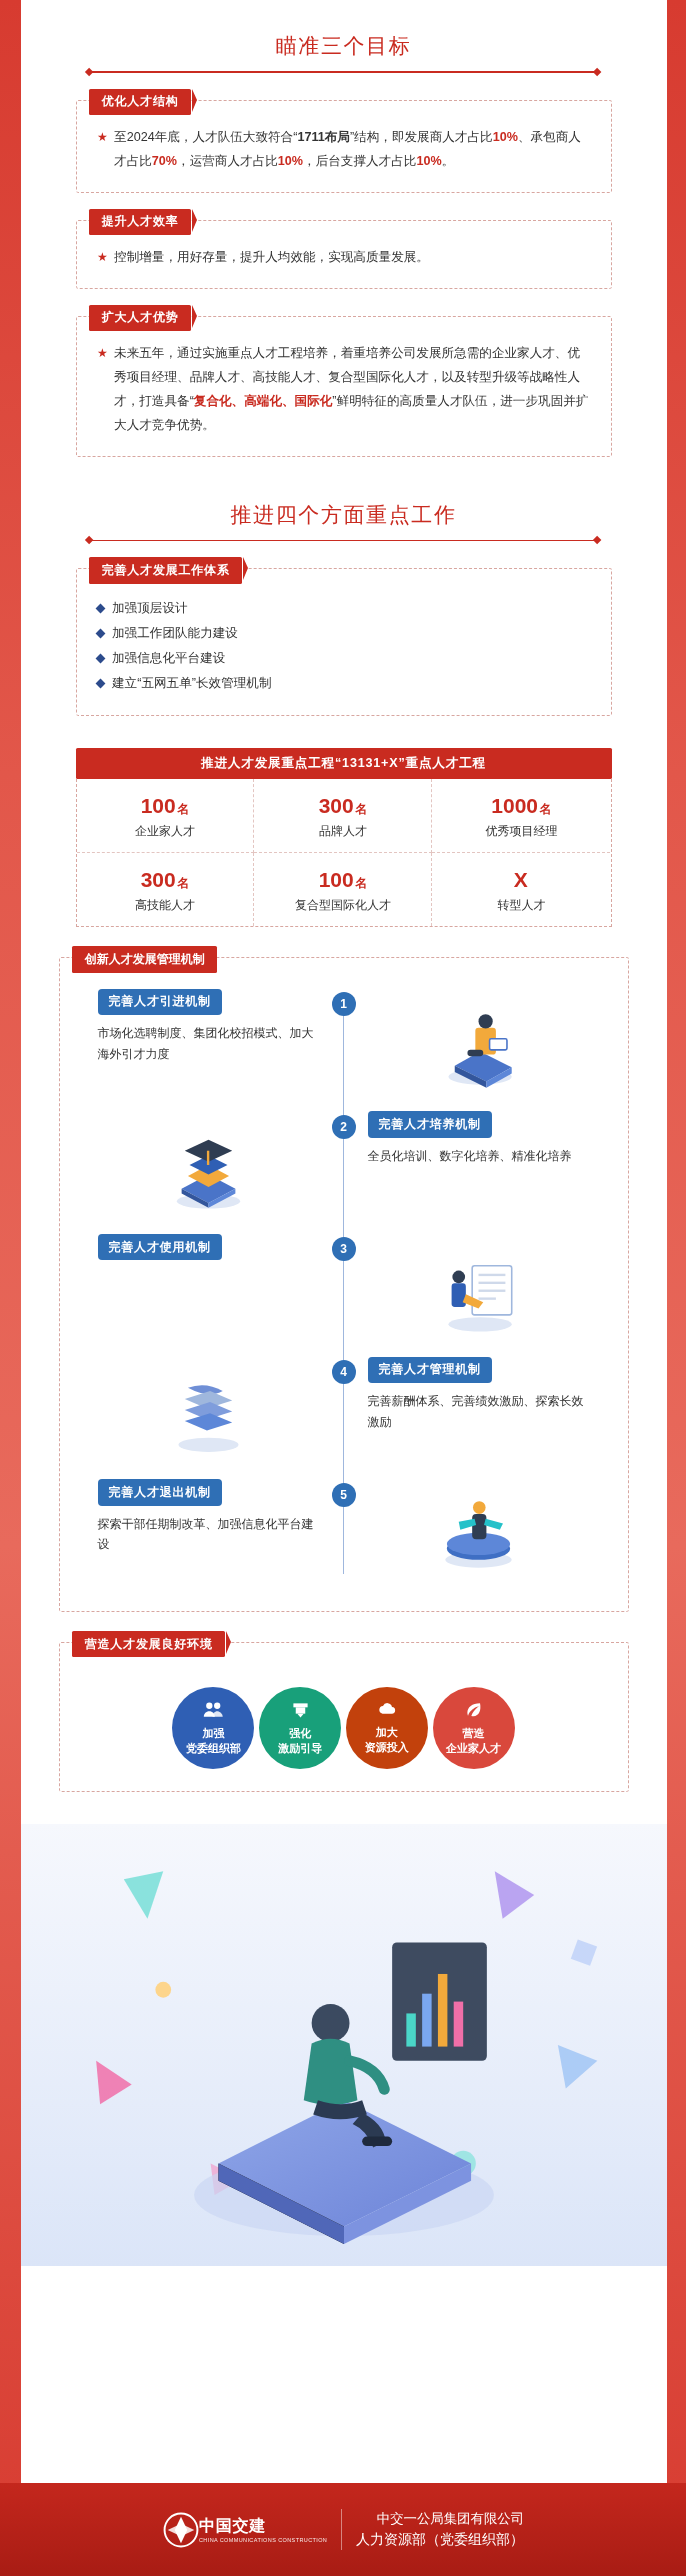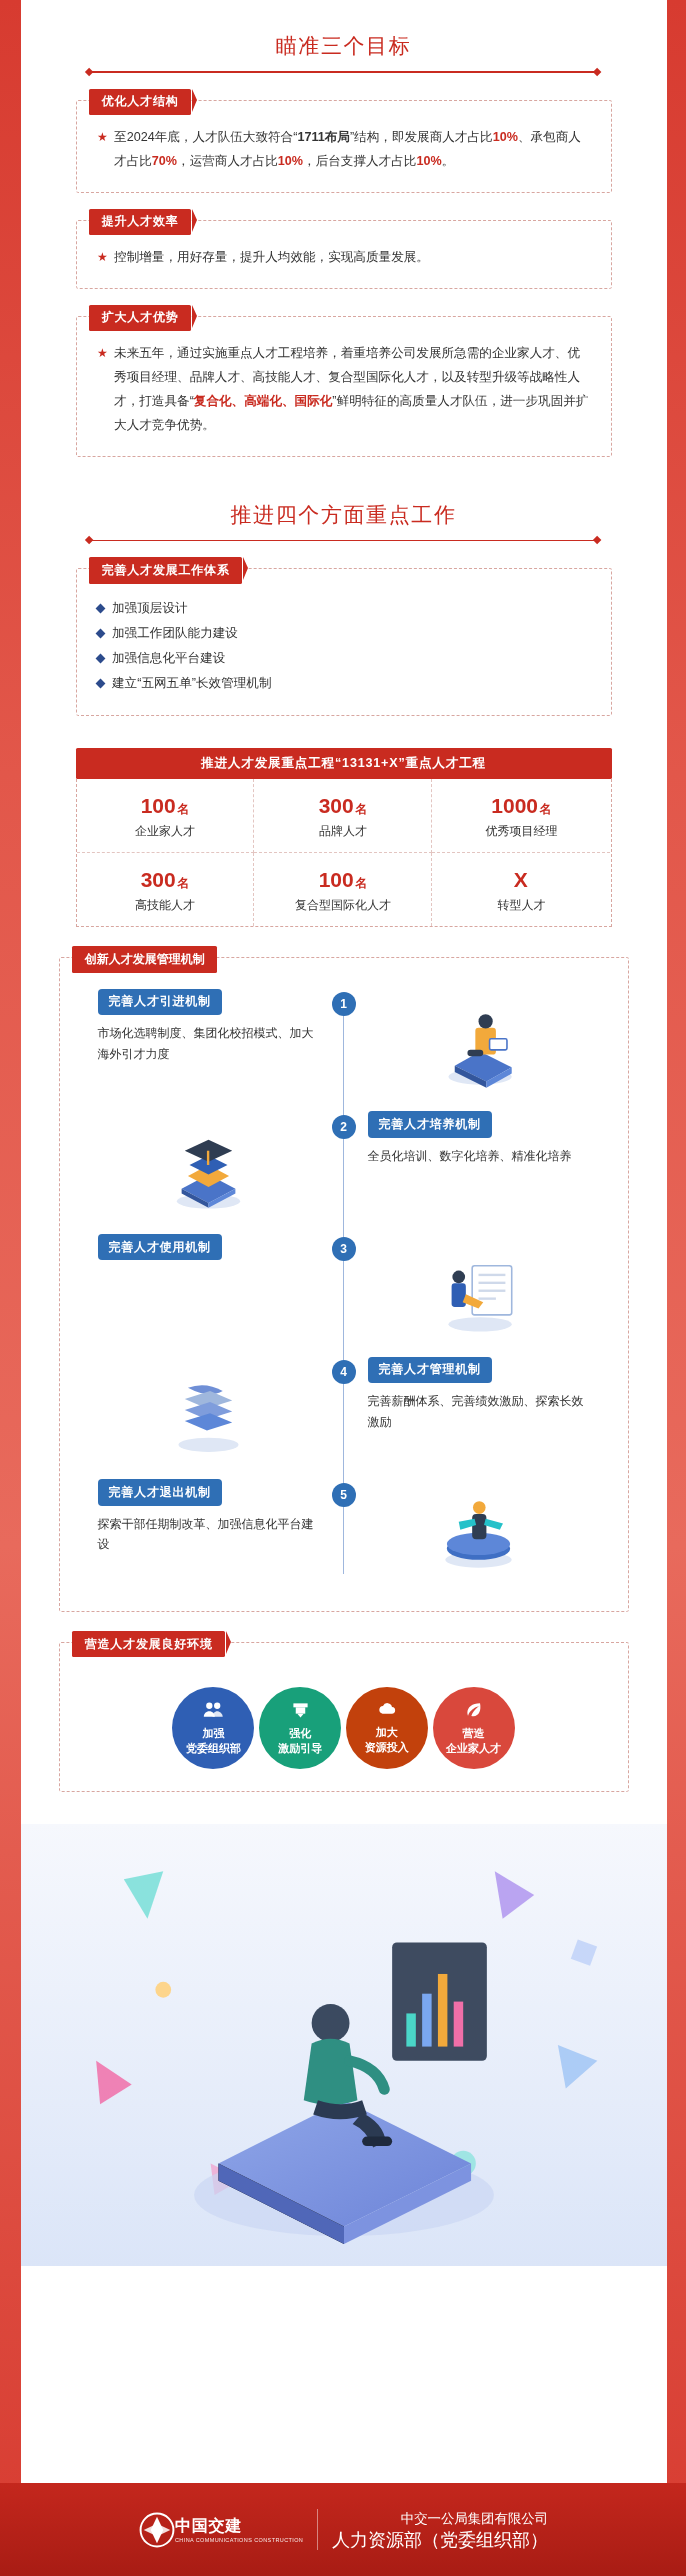--- a/index.html
+++ b/index.html
@@ -286,21 +286,21 @@
     gap: 14px;
     z-index: 8;
   }
   .footer .logo-wrap { display: flex; align-items: center; gap: 0; }
   .footer .logo-txt { color: #fff; }
   .footer .logo-cn { font-size: 16px; font-weight: bold; letter-spacing: 0.8px; }
   .footer .logo-en { font-size: 5.5px; letter-spacing: 0.4px; opacity: .9; }
   .footer .sep { width: 0.8px; height: 41px; background: rgba(255,255,255,.45); }
   .footer .names { color: #fff; text-align: right; }
   .footer .names .n1 { font-size: 13.4px; line-height: 20.5px; }
-  .footer .names .n2 { font-size: 18px; line-height: 20.5px; }
+  .footer .names .n2 { font-size: 14px; line-height: 20.5px; font-family: Liberation Serif, serif; }
 </style>
 </head>
 <body>
 
 <div class="page">
 
   <div class="edge left"></div>
   <div class="edge right"></div>
 
   <div class="content">

